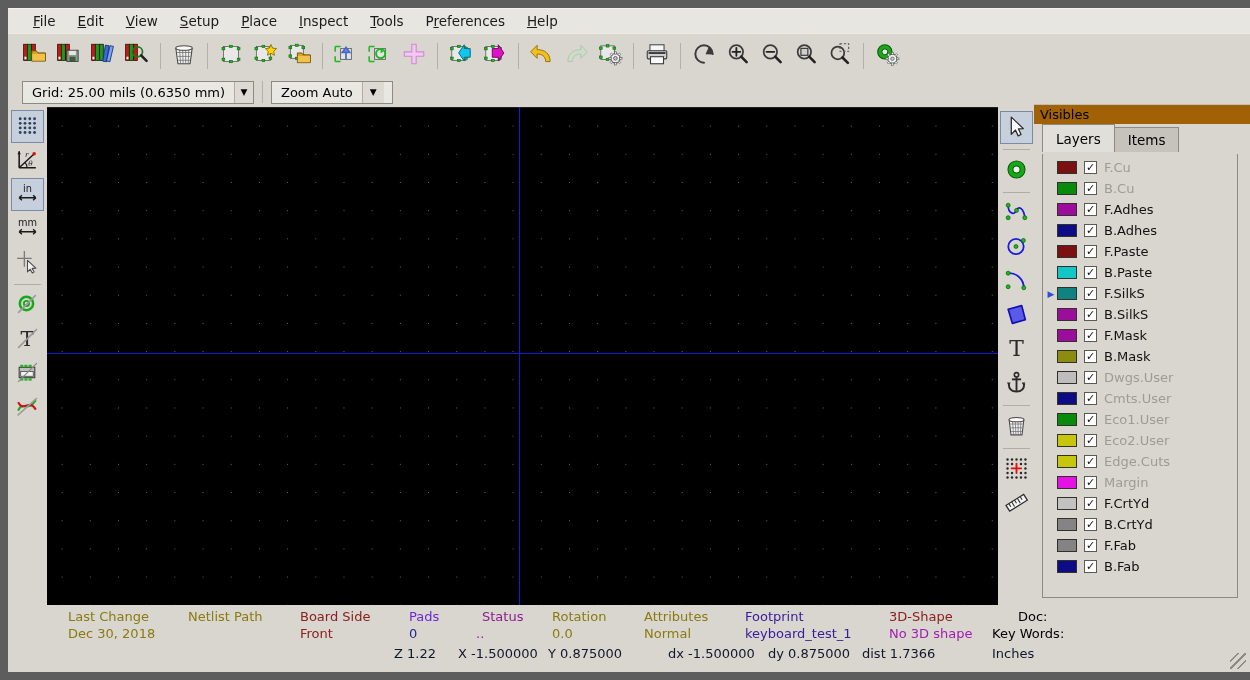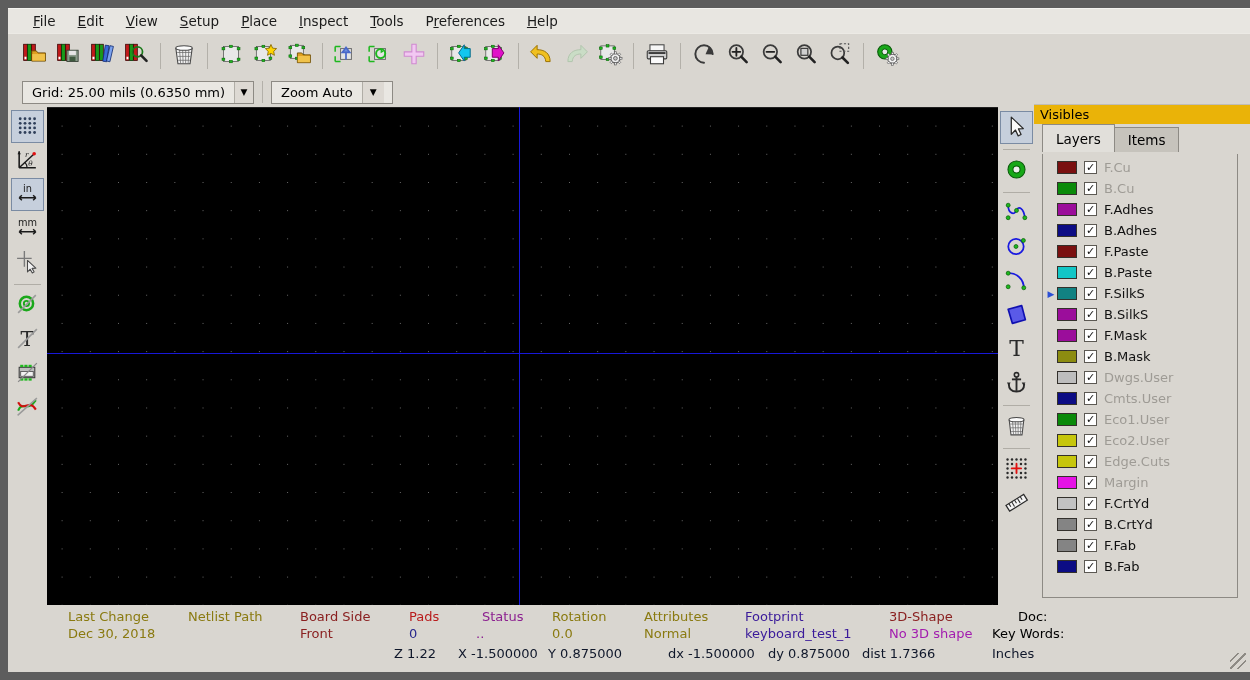--- a/index.html
+++ b/index.html
@@ -144,21 +144,21 @@
   .panel {
     position: absolute; left: 1034px; top: 104px;
     width: 216px; height: 501px;
     background: #d9d6d0;
   }
   .panel-title {
     height: 20px;
     padding-left: 6px;
     font-size: 13px;
     display: flex; align-items: center;
-    background: #eab308;
+    background: #a16207;
     border-top: 1px solid #c0bdb6;
   }
   .tabs {
     position: relative;
     height: 28px;
     margin-left: 8px;
     display: flex; align-items: flex-end;
   }
   .tab {
     height: 25px;
@@ -865,21 +865,21 @@
     <div class="doc-col status-cell" style="top:4px;margin-left:26px;">Doc:</div>
     <div class="doc-col status-cell" style="top:21px;">Key Words:</div>
     <div class="doc-col coord-row">Inches</div>
     <div class="resize-grip"></div>
   <div class="status-cell status-head" style="left: 60px; color: rgb(138, 122, 16);">Last Change</div>
       <div class="status-cell status-val" style="left: 60px; color: rgb(138, 122, 16);">Dec 30, 2018</div>
       <div class="status-cell status-head" style="left: 180px; color: rgb(138, 122, 16);">Netlist Path</div>
       <div class="status-cell status-val" style="left: 180px; color: rgb(138, 122, 16);"></div>
       <div class="status-cell status-head" style="left: 292px; color: rgb(138, 32, 32);">Board Side</div>
       <div class="status-cell status-val" style="left: 292px; color: rgb(138, 32, 32);">Front</div>
-      <div class="status-cell status-head" style="left: 401px; color: #b91c1c;">Pads</div>
+      <div class="status-cell status-head" style="left: 401px; color: #6d28d9;">Pads</div>
       <div class="status-cell status-val" style="left: 401px; color: rgb(38, 38, 140);">0</div>
       <div class="status-cell status-head" style="left: 474px; color: rgb(140, 32, 144);">Status</div>
       <div class="status-cell status-val" style="left: 468px; color: rgb(140, 32, 144);">..</div>
       <div class="status-cell status-head" style="left: 544px; color: rgb(138, 122, 16);">Rotation</div>
       <div class="status-cell status-val" style="left: 544px; color: rgb(138, 122, 16);">0.0</div>
       <div class="status-cell status-head" style="left: 636px; color: rgb(138, 122, 16);">Attributes</div>
       <div class="status-cell status-val" style="left: 636px; color: rgb(138, 122, 16);">Normal</div>
       <div class="status-cell status-head" style="left: 737px; color: rgb(58, 26, 154);">Footprint</div>
       <div class="status-cell status-val" style="left: 737px; color: rgb(58, 26, 154);">keyboard_test_1</div>
       <div class="status-cell status-head" style="left: 881px; color: rgb(138, 32, 32);">3D-Shape</div>

